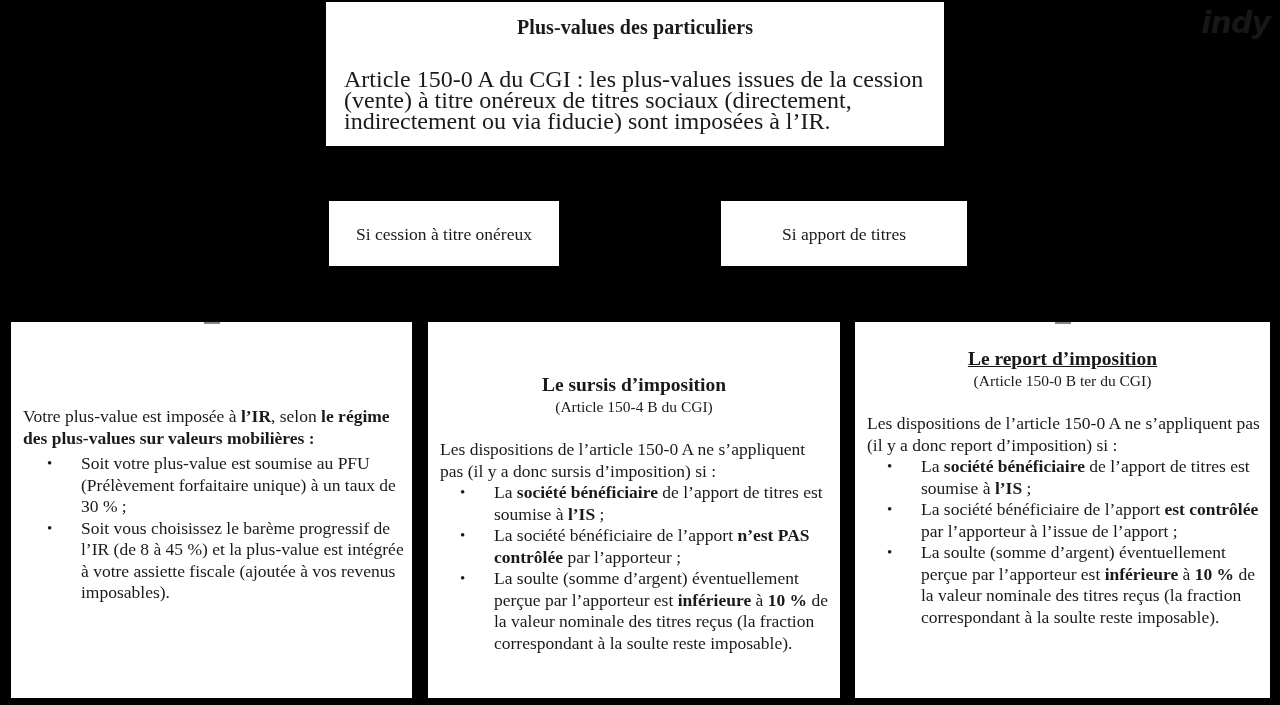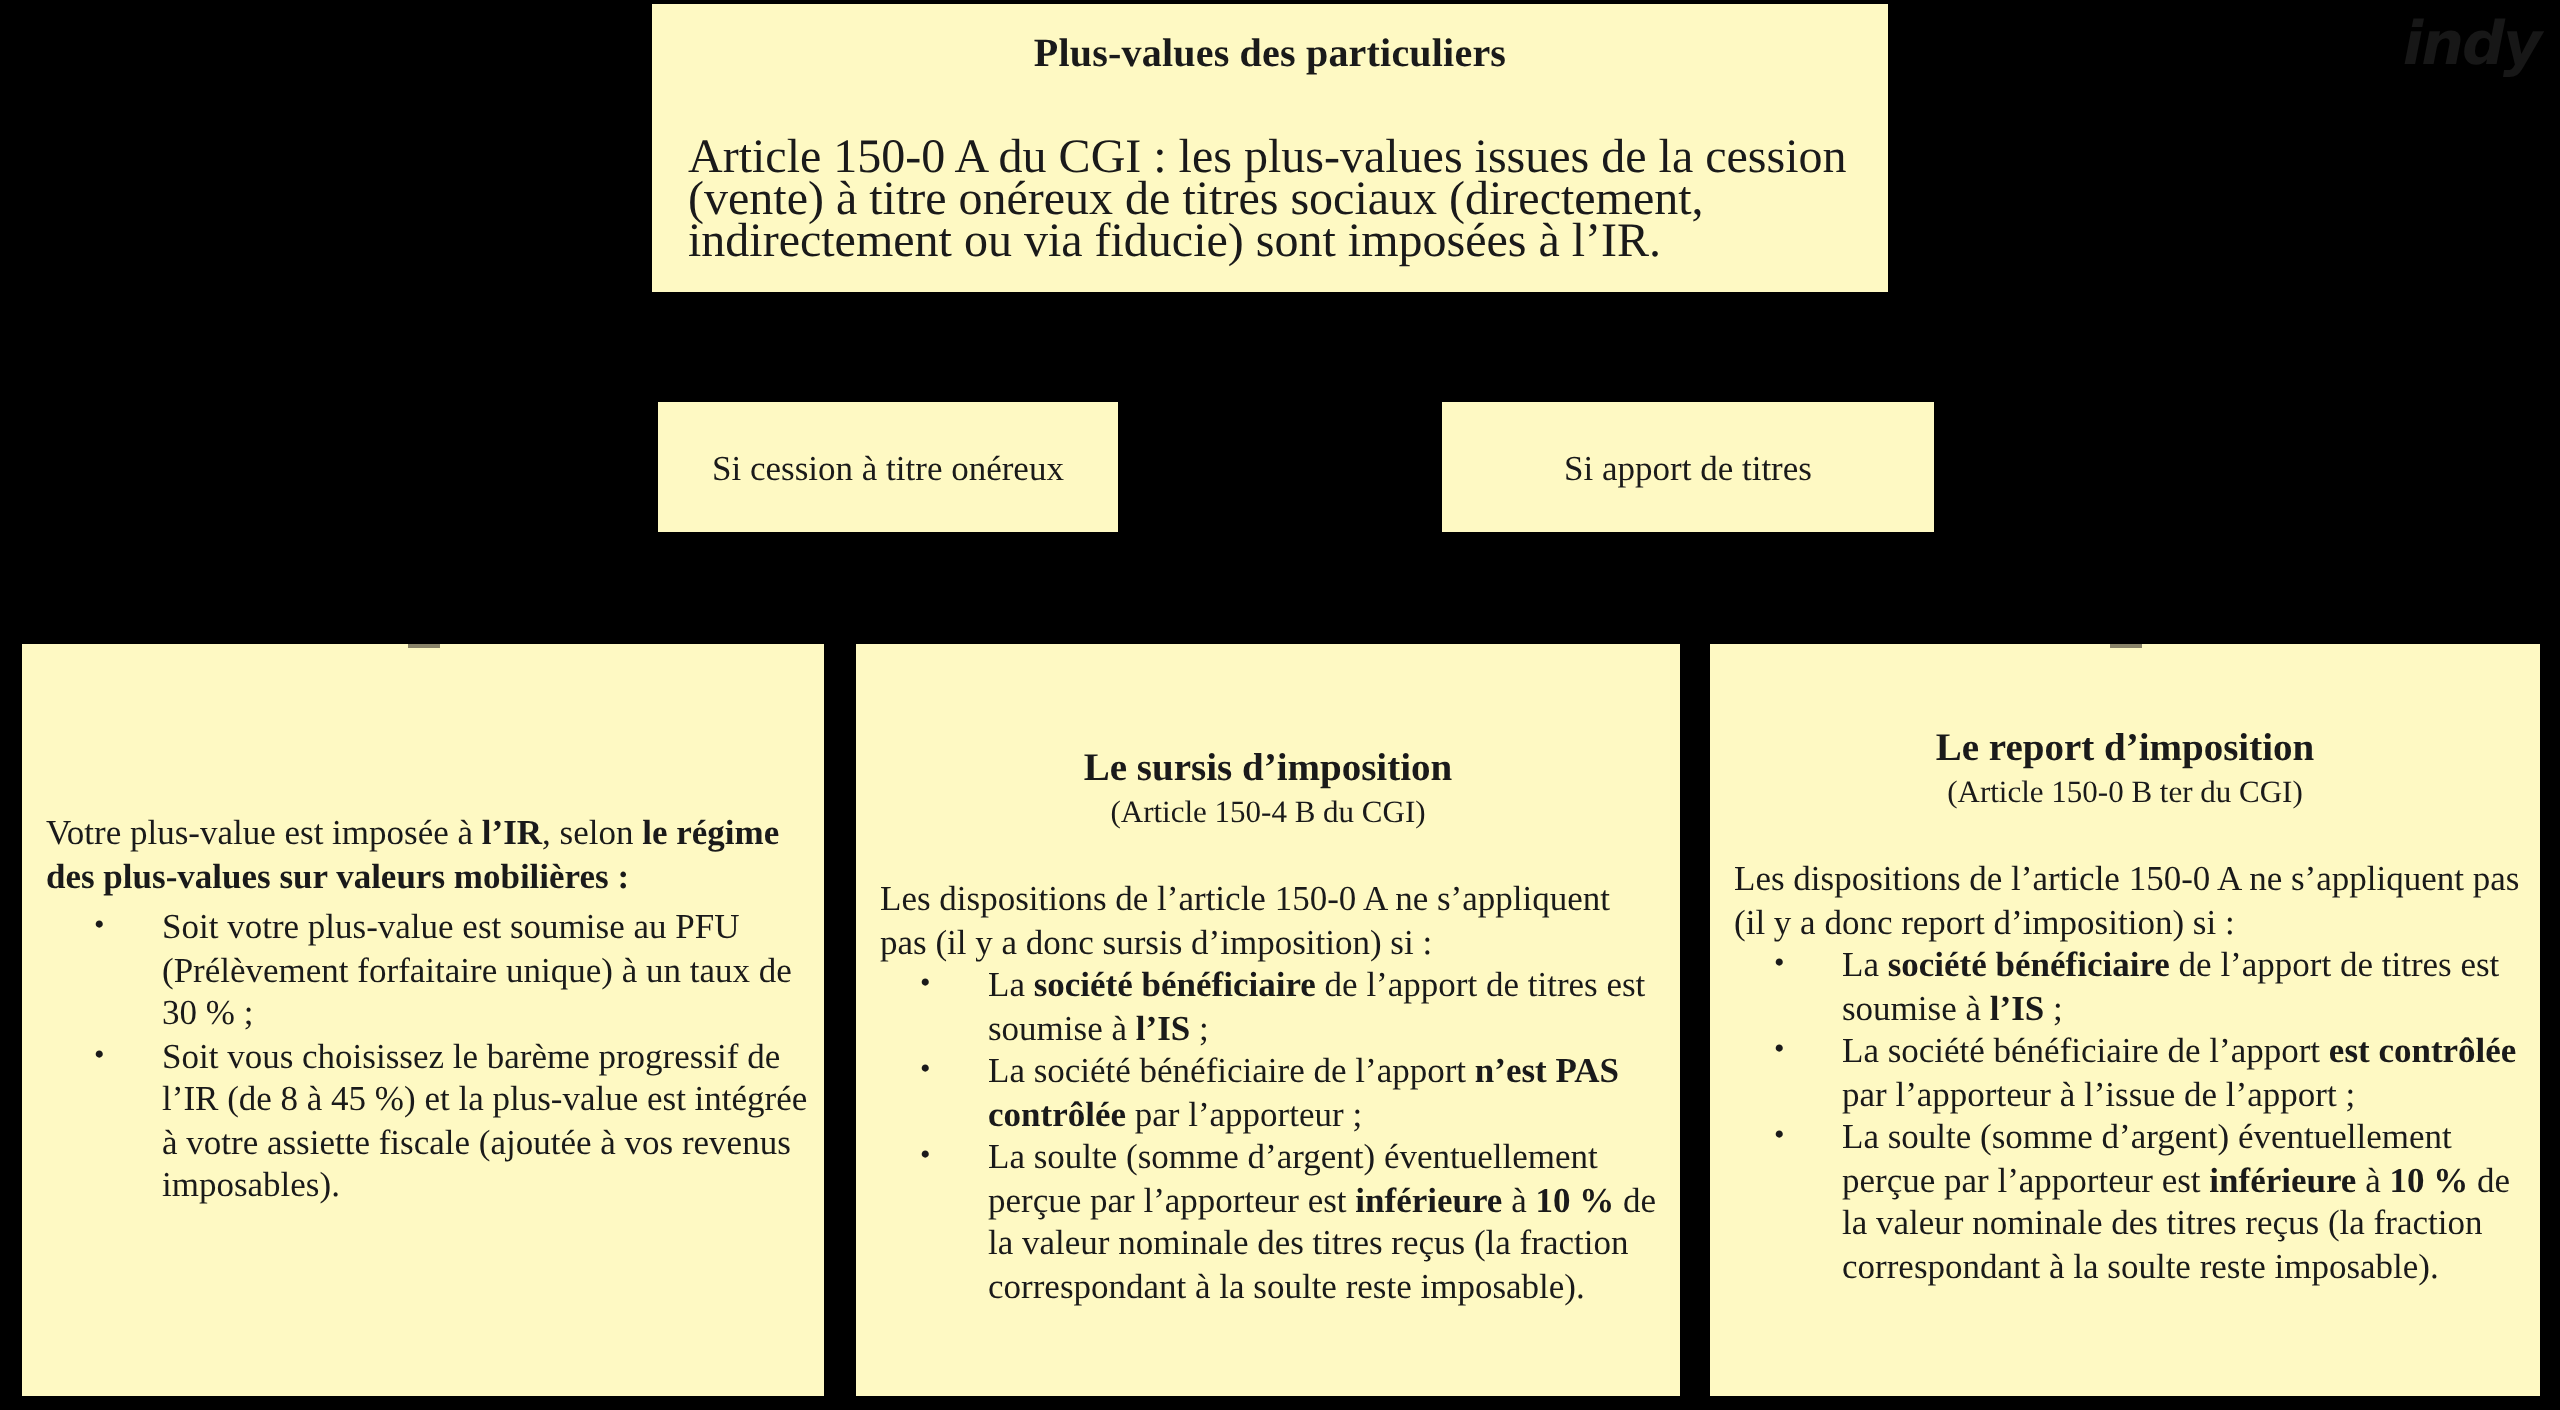--- a/index.html
+++ b/index.html
@@ -10,21 +10,21 @@
   body {
     width: 1280px;
     height: 705px;
     position: relative;
     overflow: hidden;
     font-family: "Liberation Serif", "DejaVu Serif", serif;
     color: #1a1a1a;
   }
   .card {
     position: absolute;
-    background: #fef9c3;
+    background: #ffffff;
     box-sizing: border-box;
     overflow: hidden;
   }
 
   
   #node-root {
     left: 326px;
     top: 2px;
     width: 618px;
     height: 144px;
@@ -140,21 +140,21 @@
   #card-left ul.bullets > li { padding-left: 62px; }
   #card-left ul.bullets > li::before { left: 28px; }
 
   
   #card-middle .card-title { margin-top: 51px; }
   #card-middle .card-subtitle { margin-top: 0px; }
   #card-middle .card-intro { margin-top: 23px; padding: 0 2px 0 4px; }
   #card-middle ul.bullets { margin-top: 0px; }
 
   
-  #card-right .card-title { margin-top: 41px; }
+  #card-right .card-title { margin-top: 25px; text-decoration: underline; }
   #card-right .card-subtitle { margin-top: 0px; }
   #card-right .card-intro { margin-top: 23px; padding: 0 2px 0 4px; }
   #card-right ul.bullets { margin-top: 0px; }
 
   
   #logo {
     position: absolute;
     right: 10px;
     top: 8px;
     font-family: "DejaVu Sans", sans-serif;

